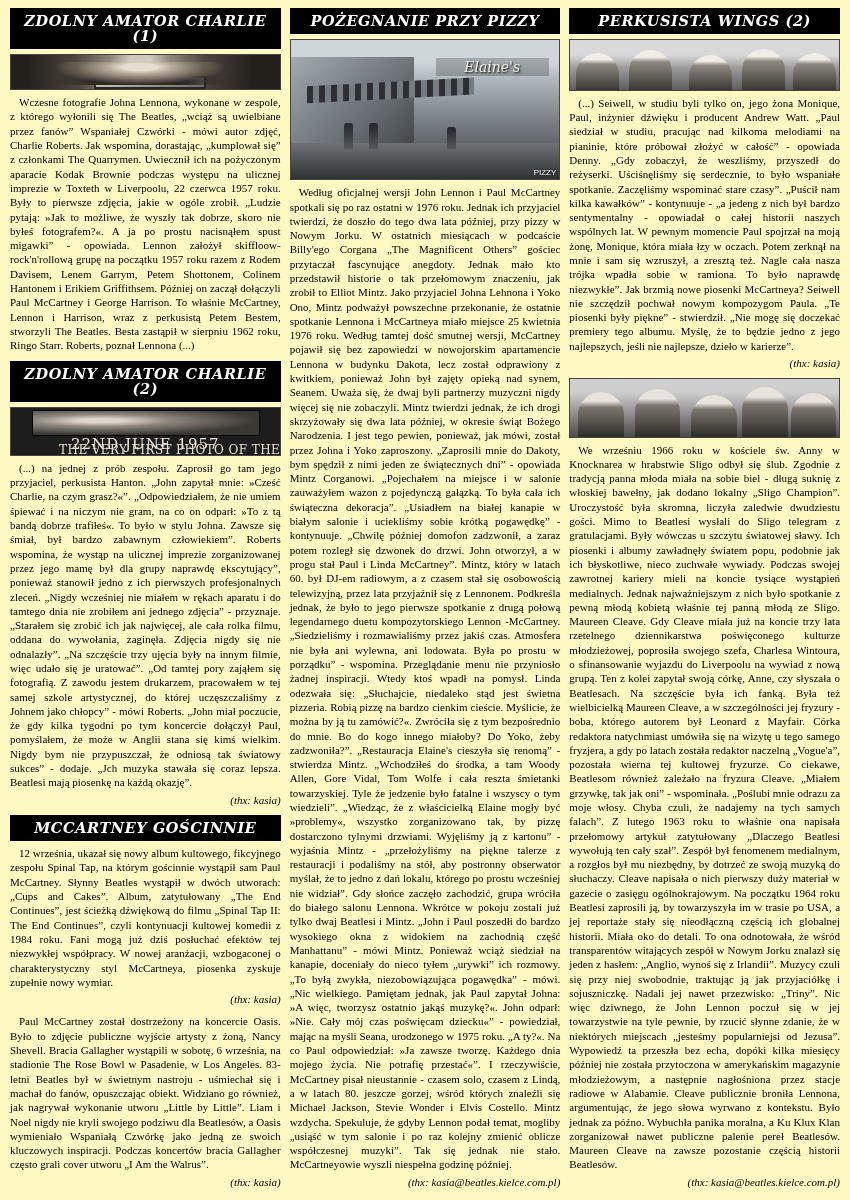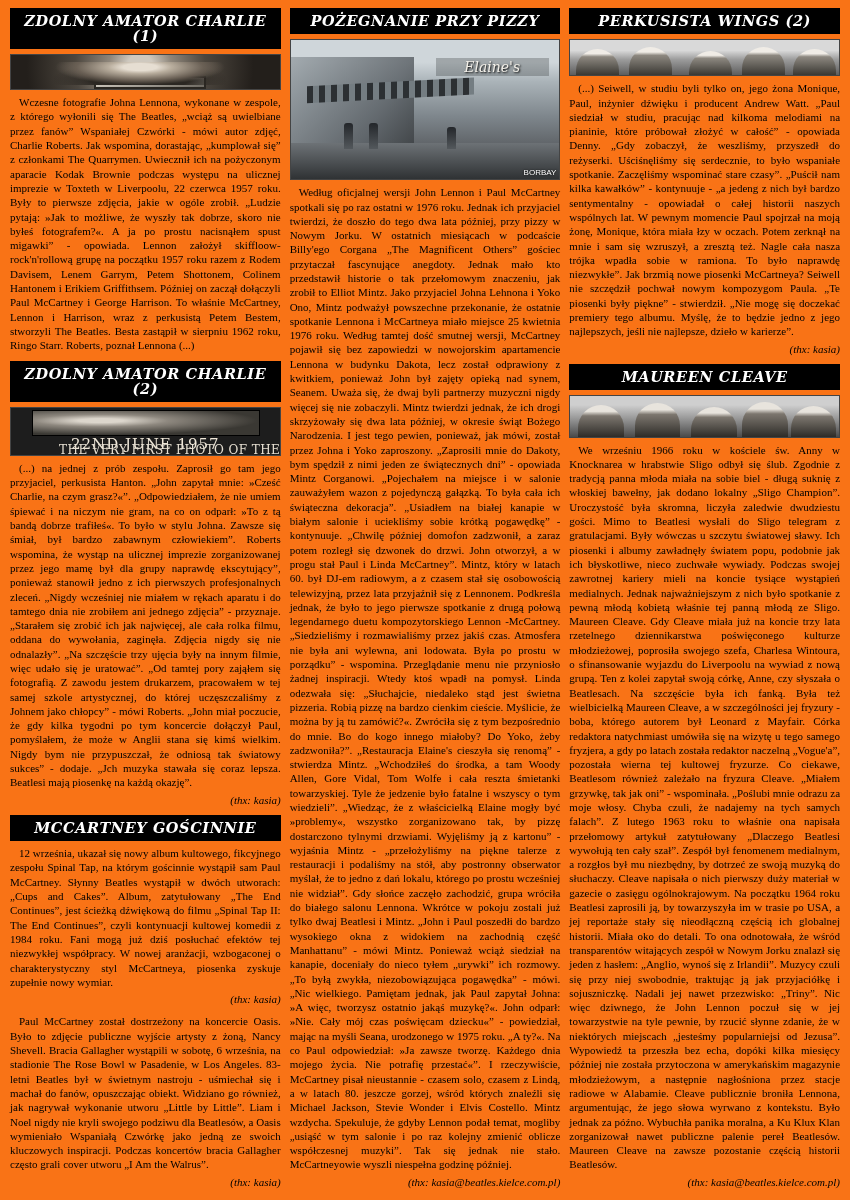--- a/index.html
+++ b/index.html
@@ -8,21 +8,21 @@
     background:#ffffff;
     font-family:"Liberation Serif", serif;
     color:#000;
     overflow:hidden;
   }
   .page{
     position:relative;
     width:850px;height:1200px;
     box-sizing:border-box;
     padding:8px 10px 12px 10px;
-    background:#f97316;
+    background:#fef9c3;
   }
   .cols{
     display:flex;
     gap:9px;
     height:1184px;
   }
   .col{
     width:272px;
     display:flex;
     flex-direction:column;
@@ -222,21 +222,21 @@
       <div class="hbar">POŻEGNANIE PRZY PIZZY</div>
 
       <div class="photo ph-pizza">
         <div class="bldg"></div>
         <div class="awn"></div>
         <div class="sign">Elaine's</div>
         <div class="street"></div>
         <div class="fig" style="left:20%"></div>
         <div class="fig" style="left:29%"></div>
         <div class="fig" style="left:58%;height:22px"></div>
-        <div class="cap">BORBAY</div>
+        <div class="cap">PIZZY</div>
       </div>
 
       <div class="body">
         <p class="first">Według oficjalnej wersji John Lennon i Paul McCartney spotkali się po raz ostatni w 1976 roku. Jednak ich przyjaciel twierdzi, że doszło do tego dwa lata później, przy pizzy w Nowym Jorku. W ostatnich miesiącach w podcaście Billy'ego Corgana „The Magnificent Others” gościec przytaczał fascynujące anegdoty. Jednak mało kto przedstawił historie o tak przełomowym znaczeniu, jak zrobił to Elliot Mintz. Jako przyjaciel Johna Lehnona i Yoko Ono, Mintz podważył powszechne przekonanie, że ostatnie spotkanie Lennona i McCartneya miało miejsce 25 kwietnia 1976 roku. Według tamtej dość smutnej wersji, McCartney pojawił się bez zapowiedzi w nowojorskim apartamencie Lennona w budynku Dakota, lecz został odprawiony z kwitkiem, ponieważ John był zajęty opieką nad synem, Seanem. Uważa się, że dwaj byli partnerzy muzyczni nigdy więcej się nie zobaczyli. Mintz twierdzi jednak, że ich drogi skrzyżowały się dwa lata później, w okresie świąt Bożego Narodzenia. I jest tego pewien, ponieważ, jak mówi, został przez Johna i Yoko zaproszony. „Zaprosili mnie do Dakoty, bym spędził z nimi jeden ze świątecznych dni” - opowiada Mintz Corganowi. „Pojechałem na miejsce i w salonie zauważyłem wazon z pojedynczą gałązką. To była cała ich świąteczna dekoracja”. „Usiadłem na białej kanapie w białym salonie i uciekliśmy sobie krótką pogawędkę” - kontynuuje. „Chwilę później domofon zadzwonił, a zaraz potem rozległ się dzwonek do drzwi. John otworzył, a w progu stał Paul i Linda McCartney”. Mintz, który w latach 60. był DJ-em radiowym, a z czasem stał się osobowością telewizyjną, przez lata przyjaźnił się z Lennonem. Podkreśla jednak, że było to jego pierwsze spotkanie z drugą połową legendarnego duetu kompozytorskiego Lennon -McCartney. „Siedzieliśmy i rozmawialiśmy przez jakiś czas. Atmosfera nie była ani wylewna, ani lodowata. Była po prostu w porządku” - wspomina. Przeglądanie menu nie przyniosło żadnej inspiracji. Wtedy ktoś wpadł na pomysł. Linda odezwała się: „Słuchajcie, niedaleko stąd jest świetna pizzeria. Robią pizzę na bardzo cienkim cieście. Myślicie, że można by ją tu zamówić?«. Zwróciła się z tym bezpośrednio do mnie. Bo do kogo innego miałoby? Do Yoko, żeby zadzwoniła?”. „Restauracja Elaine's cieszyła się renomą” - stwierdza Mintz. „Wchodziłeś do środka, a tam Woody Allen, Gore Vidal, Tom Wolfe i cała reszta śmietanki towarzyskiej. Tyle że jedzenie było fatalne i wszyscy o tym wiedzieli”. „Wiedząc, że z właścicielką Elaine mogły być »problemy«, wszystko zorganizowano tak, by pizzę dostarczono tylnymi drzwiami. Wyjęliśmy ją z kartonu” - wyjaśnia Mintz - „przełożyliśmy na piękne talerze z restauracji i podaliśmy na stół, aby postronny obserwator myślał, że to jedno z dań lokalu, którego po prostu wcześniej nie widział”. Gdy słońce zaczęło zachodzić, grupa wróciła do białego salonu Lennona. Wkrótce w pokoju zostali już tylko dwaj Beatlesi i Mintz. „John i Paul poszedłi do bardzo wysokiego okna z widokiem na zachodnią część Manhattanu” - mówi Mintz. Ponieważ wciąż siedział na kanapie, doceniały do nieco tyłem „urywki” ich rozmowy. „To byłą zwykła, niezobowiązująca pogawędka” - mówi. „Nic wielkiego. Pamiętam jednak, jak Paul zapytał Johna: »A więc, tworzysz ostatnio jakąś muzykę?«. John odparł: »Nie. Cały mój czas poświęcam dziecku«” - powiedział, mając na myśli Seana, urodzonego w 1975 roku. „A ty?«. Na co Paul odpowiedział: »Ja zawsze tworzę. Każdego dnia mojego życia. Nie potrafię przestać«”. I rzeczywiście, McCartney pisał nieustannie - czasem solo, czasem z Lindą, a w latach 80. jeszcze gorzej, wśród których znaleźli się Michael Jackson, Stevie Wonder i Elvis Costello. Mintz wzdycha. Spekuluje, że gdyby Lennon podał temat, mogliby „usiąść w tym salonie i po raz kolejny zmienić oblicze współczesnej muzyki”. Tak się jednak nie stało. McCartneyowie wyszli niespełna godzinę później.</p>
         <p class="credit">(thx: kasia@beatles.kielce.com.pl)</p>
       </div>
 
     </div>
 
     <div class="col">
@@ -249,21 +249,20 @@
         <div class="p" style="left:44%;height:70%"></div>
         <div class="p" style="left:64%;height:82%"></div>
         <div class="p" style="left:83%;height:74%"></div>
       </div>
 
       <div class="body">
         <p class="first">(...) Seiwell, w studiu byli tylko on, jego żona Monique, Paul, inżynier dźwięku i producent Andrew Watt. „Paul siedział w studiu, pracując nad kilkoma melodiami na pianinie, które próbował złożyć w całość” - opowiada Denny. „Gdy zobaczył, że weszliśmy, przyszedł do reżyserki. Uściśnęliśmy się serdecznie, to było wspaniałe spotkanie. Zaczęliśmy wspominać stare czasy”. „Puścił nam kilka kawałków” - kontynuuje - „a jedeng z nich był bardzo sentymentalny - opowiadał o całej historii naszych wspólnych lat. W pewnym momencie Paul spojrzał na moją żonę, Monique, która miała łzy w oczach. Potem zerknął na mnie i sam się wzruszył, a zresztą też. Nagle cała nasza trójka wpadła sobie w ramiona. To było naprawdę niezwykłe”. Jak brzmią nowe piosenki McCartneya? Seiwell nie szczędził pochwał nowym kompozygom Paula. „Te piosenki były piękne” - stwierdził. „Nie mogę się doczekać premiery tego albumu. Myślę, że to będzie jedno z jego najlepszych, jeśli nie najlepsze, dzieło w karierze”.</p>
         <p class="credit">(thx: kasia)</p>
       </div>
 
-      <div class="hbar">MAUREEN CLEAVE</div>
 
       <div class="photo ph-maureen">
         <div class="h" style="left:3%"></div>
         <div class="h" style="left:24%;height:84%"></div>
         <div class="h" style="left:45%;height:72%"></div>
         <div class="h" style="left:64%;height:86%"></div>
         <div class="h" style="left:82%;height:76%"></div>
       </div>
 
       <div class="body">

